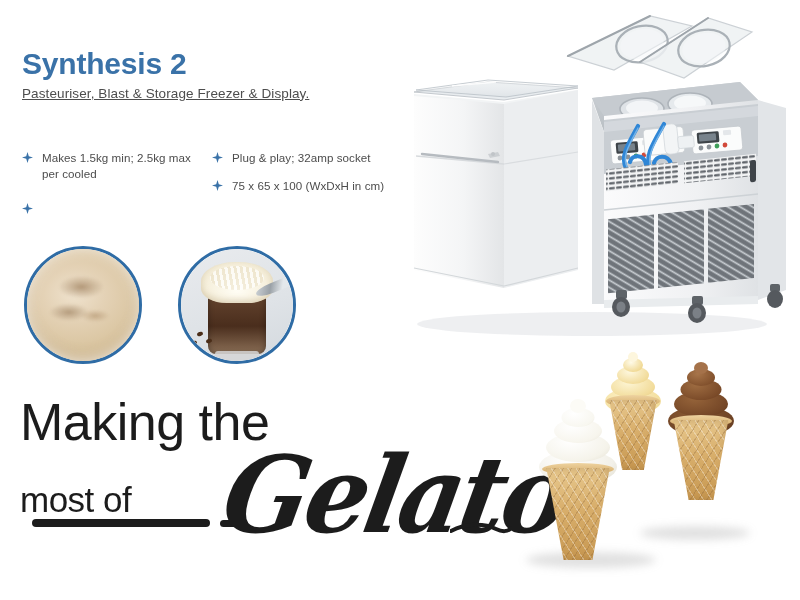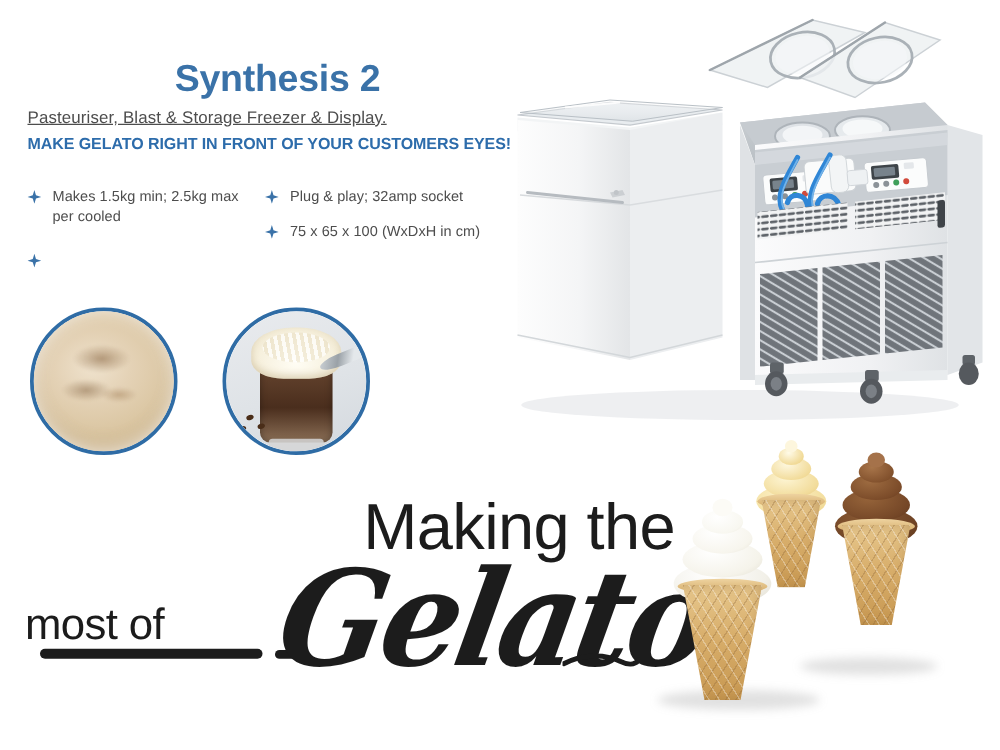--- a/index.html
+++ b/index.html
@@ -8,21 +8,21 @@
     background:#ffffff;
     font-family:"Liberation Sans",sans-serif;
     position:relative;
   }
   .page{position:relative;width:800px;height:600px;background:#fff;overflow:hidden;}
 
   
   .copy{position:absolute;left:22px;top:48px;width:400px;}
   .title{
     font-size:30px;font-weight:bold;letter-spacing:-0.2px;
-    color:#3a72a8;line-height:1.05;margin:0 0 6px 0;text-align:center;
+    color:#3a72a8;line-height:1.05;margin:0 0 6px 0;
   }
   .subtitle{
     font-size:13.5px;color:#4d4d4d;letter-spacing:.1px;
     margin:0 0 5px 0;line-height:1.2;text-decoration:underline;
   }
   .tagline{
     font-size:12.8px;color:#2d6cab;font-weight:bold;letter-spacing:-0.05px;
     margin:0;line-height:1.2;
   }
 
@@ -77,21 +77,21 @@
     border-radius:50%;filter:blur(.6px);}
   .affo .spoon{position:absolute;right:4%;top:30%;width:30%;height:9%;
     background:linear-gradient(120deg,#cfd4d8,#9aa1a7 45%,#e4e8eb 80%);
     border-radius:50% 12% 12% 50%;transform:rotate(-22deg);}
   .affo .bean{position:absolute;width:6px;height:4px;border-radius:50%;
     background:#4a2d18;transform:rotate(-18deg);}
 
   
   .headline{position:absolute;left:20px;top:396px;width:520px;height:180px;}
   .hl1{font-size:52px;font-weight:300;color:#1c1c1c;letter-spacing:-0.5px;line-height:1;
-       font-family:"Liberation Sans",sans-serif;margin:0;text-align:right;}
+       font-family:"Liberation Sans",sans-serif;margin:0;}
   .hl2{font-size:35px;font-weight:300;color:#1c1c1c;letter-spacing:-0.5px;line-height:1;
        margin:34px 0 0 0;}
   .rule{position:absolute;left:12px;top:123px;width:178px;height:8px;
         background:#1c1c1c;border-radius:6px;}
   .rule2{position:absolute;left:200px;top:124px;width:22px;height:7px;
         background:#1c1c1c;border-radius:6px;}
   .script{
     position:absolute;left:196px;top:52px;
     font-family:"DejaVu Serif",serif;
     font-style:italic;font-weight:bold;
@@ -122,21 +122,20 @@
   .shadow{position:absolute;border-radius:50%;filter:blur(4px);background:rgba(120,120,120,.22);}
 </style>
 </head>
 <body>
 
 <div class="page">
 
   <div class="copy">
     <h1 class="title">Synthesis 2</h1>
     <p class="subtitle">Pasteuriser, Blast &amp; Storage Freezer &amp; Display.</p>
-    <p class="tagline">MAKE GELATO RIGHT IN FRONT OF YOUR CUSTOMERS EYES!</p>
   </div>
 
   <div class="bullets">
     <div class="bcol left">
       <div class="bullet">
         <span class="dia">
           <svg viewBox="0 0 12 12" width="11" height="11">
               <path d="M6 0 L7.4 4.6 L12 6 L7.4 7.4 L6 12 L4.6 7.4 L0 6 L4.6 4.6 Z" fill="#3a72a8"></path>
             </svg>
         </span>

